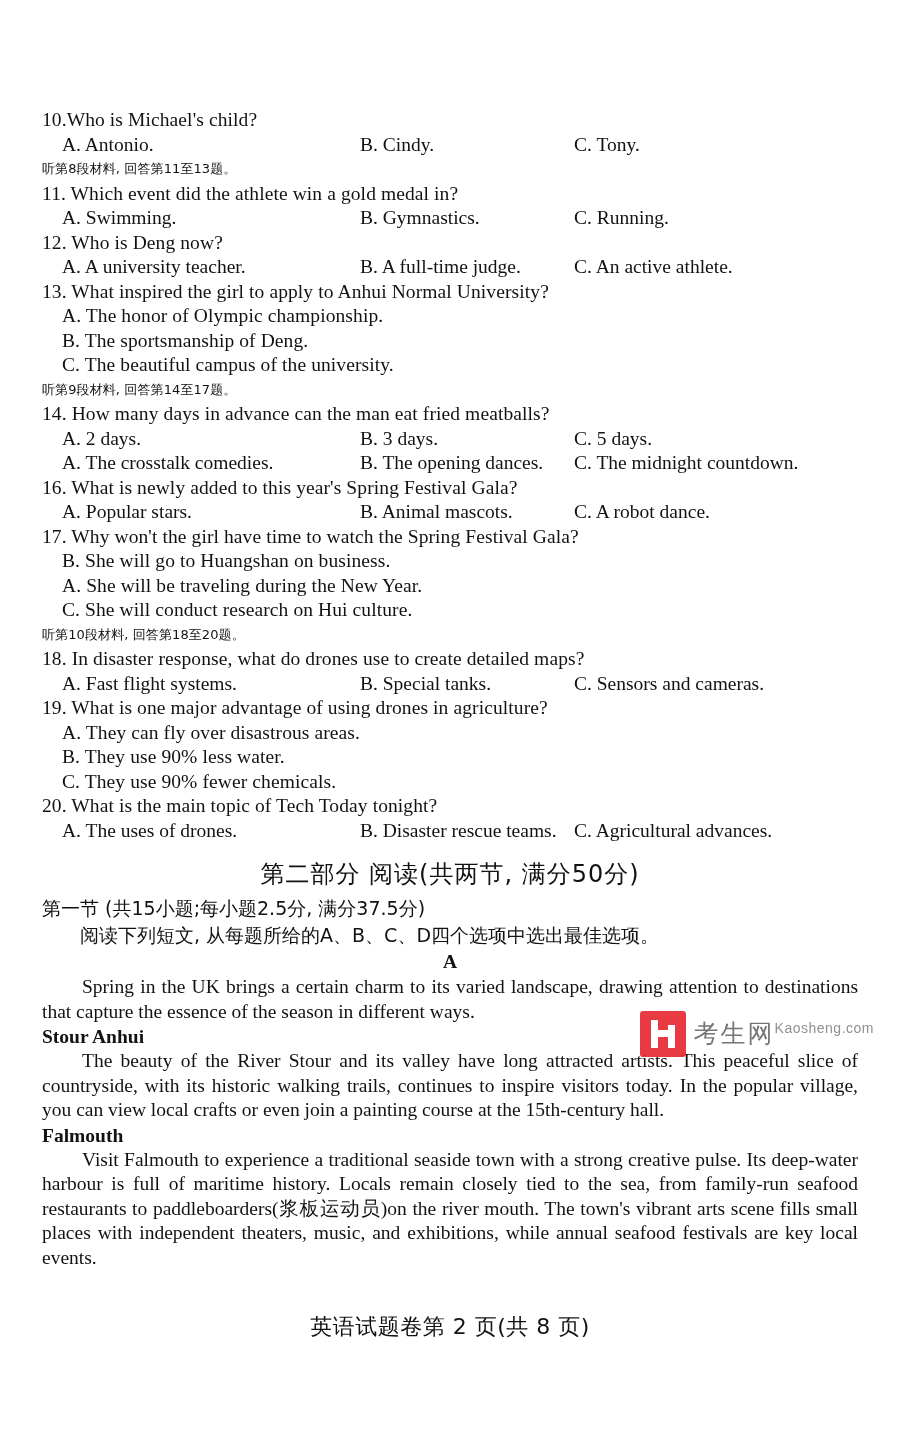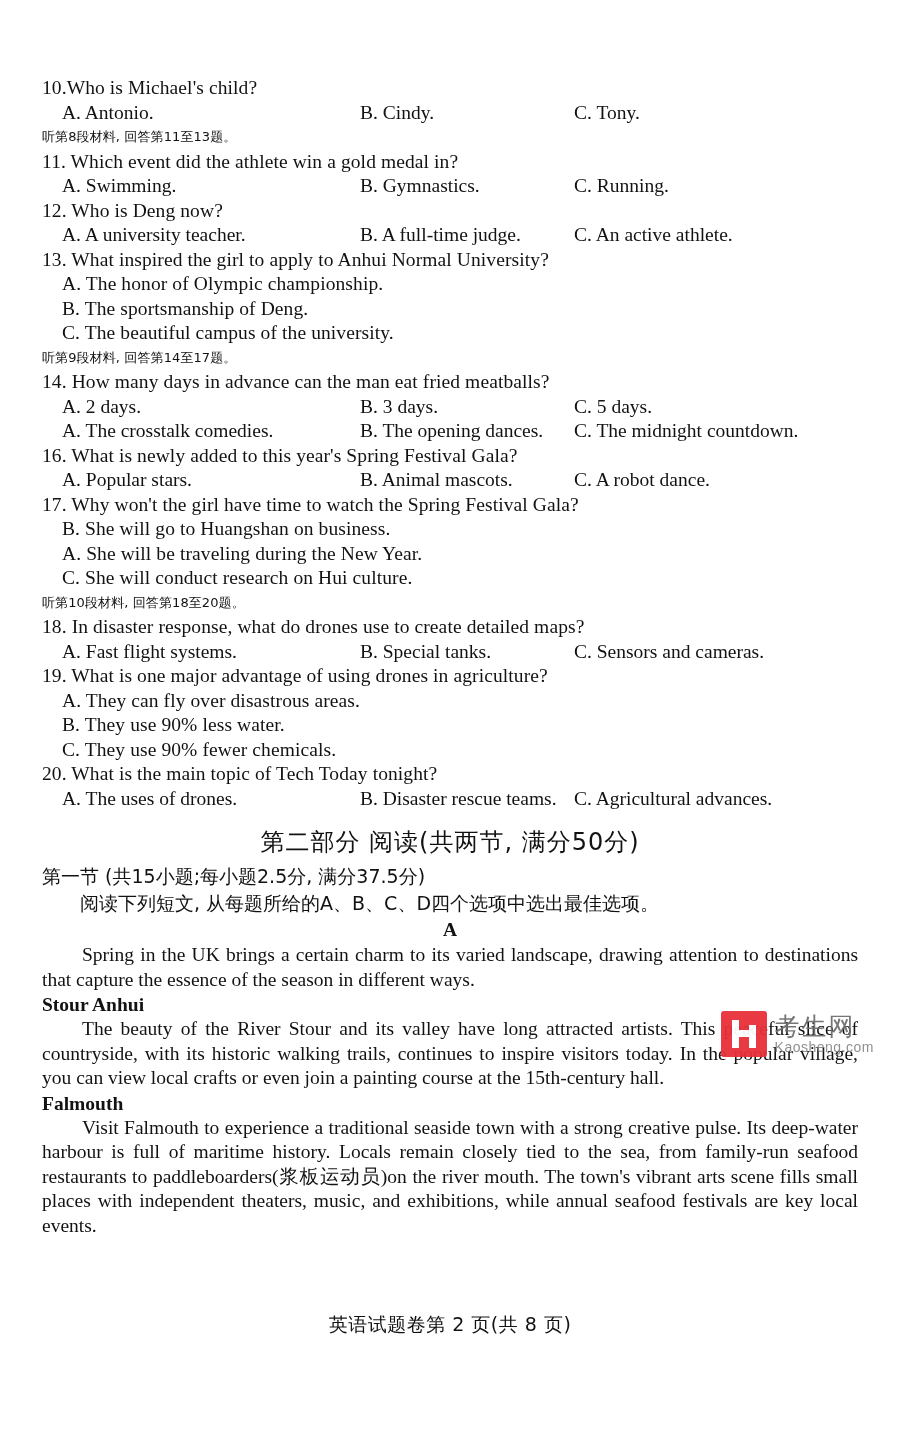--- a/index.html
+++ b/index.html
@@ -14,21 +14,21 @@
     font-family: "Liberation Serif", serif;
     color: #121212;
     overflow: hidden;
   }
   .page {
     position: absolute;
     left: 0; top: 0;
     width: 900px;
     height: 1075px;
     box-sizing: border-box;
-    padding: 76px 42px 0 42px;
+    padding: 108px 42px 0 42px;
   }
   .line {
     font-size: 19.5px;
     line-height: 24.5px;
     white-space: pre;
     letter-spacing: 0.1px;
   }
   
   .qrow {
     display: block;
@@ -89,21 +89,21 @@
     line-height: 25px;
     font-weight: bold;
     margin: 0;
   }
   .footer {
     position: absolute;
     left: 0;
     right: 0;
     top: 1312px;
     text-align: center;
-    font-size: 19px;
+    font-size: 22px;
     font-family: "DejaVu Sans", sans-serif;
     letter-spacing: 0.5px;
   }
   .watermark {
     position: absolute;
     right: 26px;
     bottom: 18px;
     display: flex;
     align-items: center;
     gap: 8px;
@@ -131,21 +131,21 @@
     background: #ffffff;
   }
   .wm-mark .bar3 {
     position: absolute;
     right: 11px; top: 14px;
     width: 7px; height: 23px;
     background: #ffffff;
   }
   .wm-text {
     display: flex;
-    flex-direction: column;
+    flex-direction: row;
     line-height: 1.05;
   }
   .wm-cn {
     font-family: "DejaVu Sans", sans-serif;
     font-size: 25px;
     color: #6f6f6f;
     letter-spacing: 2px;
   }
   .wm-en {
     font-family: Liberation Sans, sans-serif;

